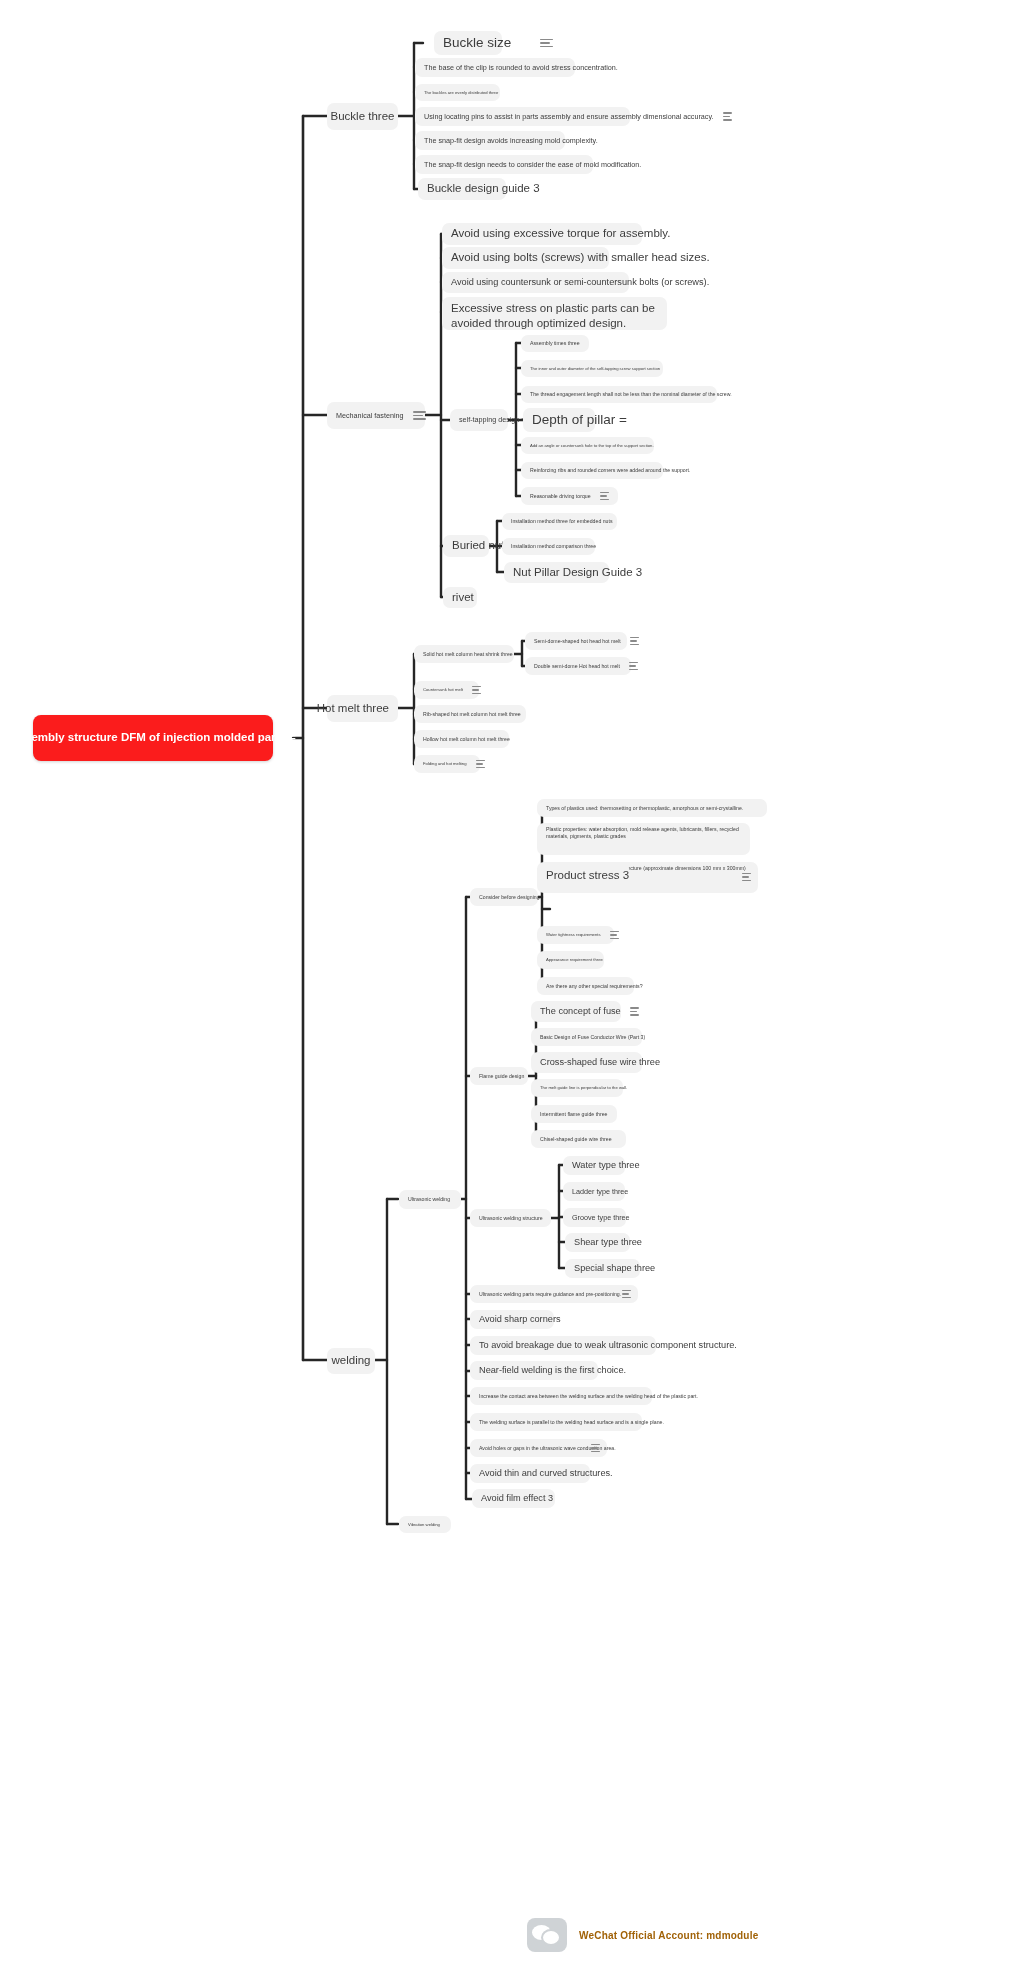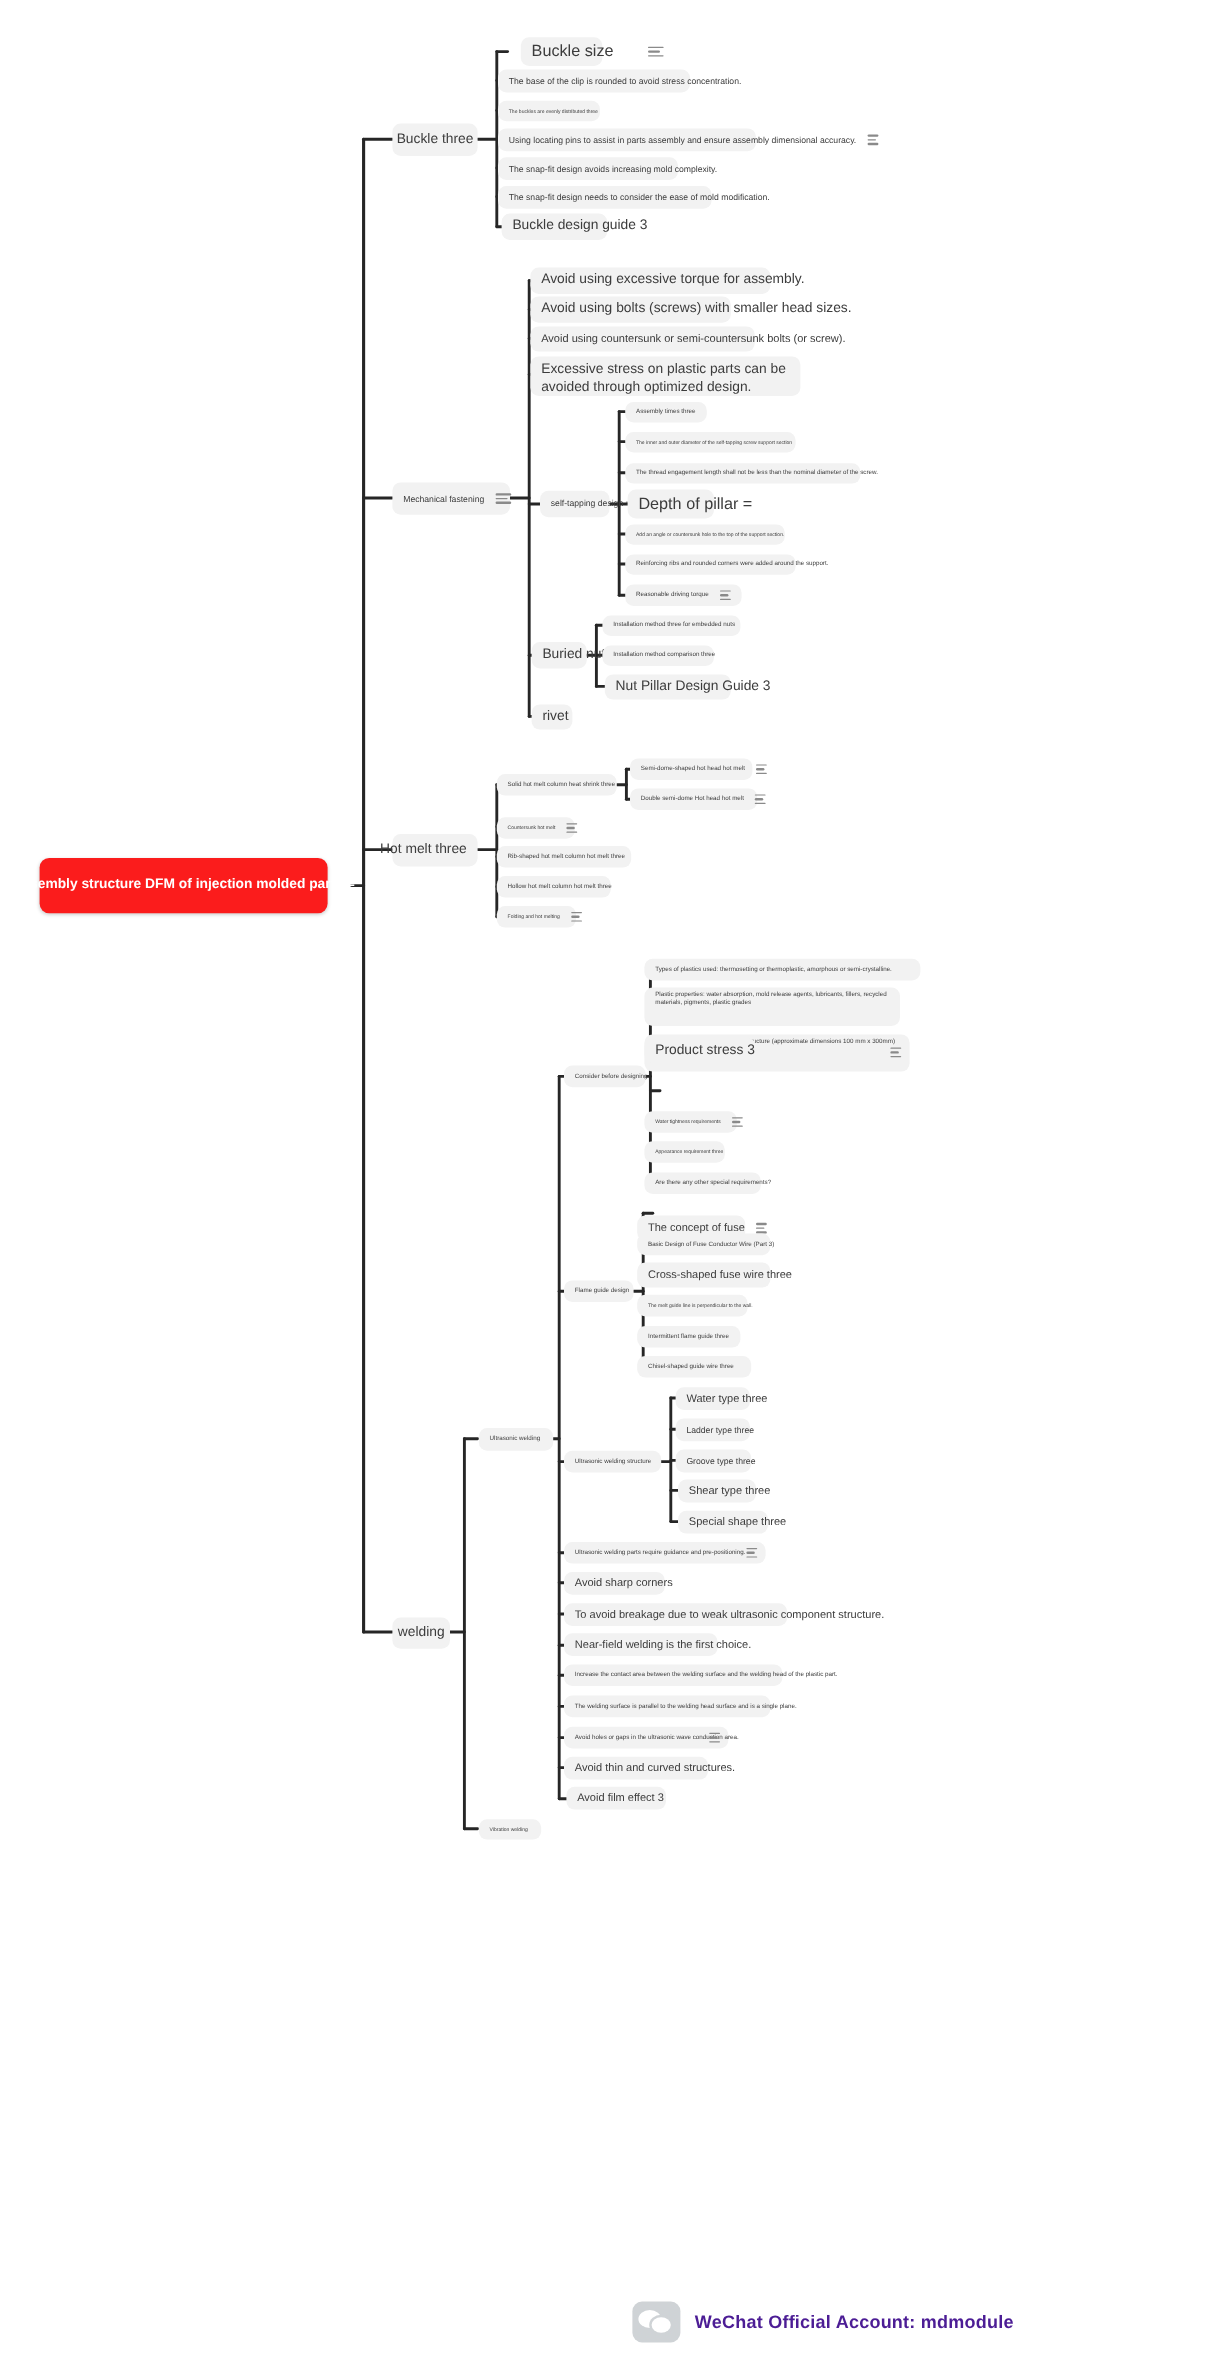--- a/index.html
+++ b/index.html
@@ -97,22 +97,22 @@
   #footer .wmark-logo::before {
     width: 19px; height: 15px;
     left: 5px; top: 7px;
   }
   #footer .wmark-logo::after {
     width: 16px; height: 13px;
     left: 16px; top: 13px;
     box-shadow: 0 0 0 2px #cfd3d6;
   }
   #footer .wmark-text {
-    font-size: 15px;
-    color: #4c1d95;
+    font-size: 10px;
+    color: #a16207;
     font-weight: bold;
     letter-spacing: .2px;
     white-space: nowrap;
   }
 </style>
 </head>
 <body>
 
 <div id="canvas">
 
@@ -281,21 +281,21 @@
 
   <div class="node fs-lg" style="left:442px; top:223px; width:200px; height:22px;">
     <span class="txt">Avoid using excessive torque for assembly.</span>
   </div>
 
   <div class="node fs-lg" style="left:442px; top:247px; width:167px; height:22px;">
     <span class="txt">Avoid using bolts (screws) with smaller head sizes.</span>
   </div>
 
   <div class="node fs-md" style="left:442px; top:272px; width:187px; height:21px;">
-    <span class="txt">Avoid using countersunk or semi-countersunk bolts (or screw).</span>
+    <span class="txt">Avoid using countersunk or semi-countersunk bolts (or screws).</span>
   </div>
 
   <div class="node wrap fs-lg" style="left:442px; top:297px; width:225px; height:33px; align-items:flex-start; padding-top:4px;">
     <span class="txt">Excessive stress on plastic parts can be avoided through optimized design.</span>
   </div>
 
   <div class="node fs-sm" style="left:450px; top:409px; width:58px; height:22px;">
     <span class="txt">self-tapping design =</span>
   </div>
 
@@ -451,21 +451,21 @@
   </div>
 
   <div class="node fs-xs" style="left:537px; top:977px; width:97px; height:18px;">
     <span class="txt">Are there any other special requirements?</span>
   </div>
 
   <div class="node fs-xs" style="left:470px; top:1067px; width:58px; height:18px;">
     <span class="txt">Flame guide design</span>
   </div>
 
-  <div class="node fs-md" style="left:531px; top:1001px; width:90px; height:21px;margin-top:12px;">
+  <div class="node fs-md" style="left:531px; top:1001px; width:90px; height:21px;">
     <span class="txt">The concept of fuse</span>
     <span class="note-icon small">
         <i></i>
         <i></i>
         <i></i>
       </span>
   </div>
 
   <div class="node fs-xs" style="left:531px; top:1028px; width:111px; height:18px;">
     <span class="txt">Basic Design of Fuse Conductor Wire (Part 3)</span>

